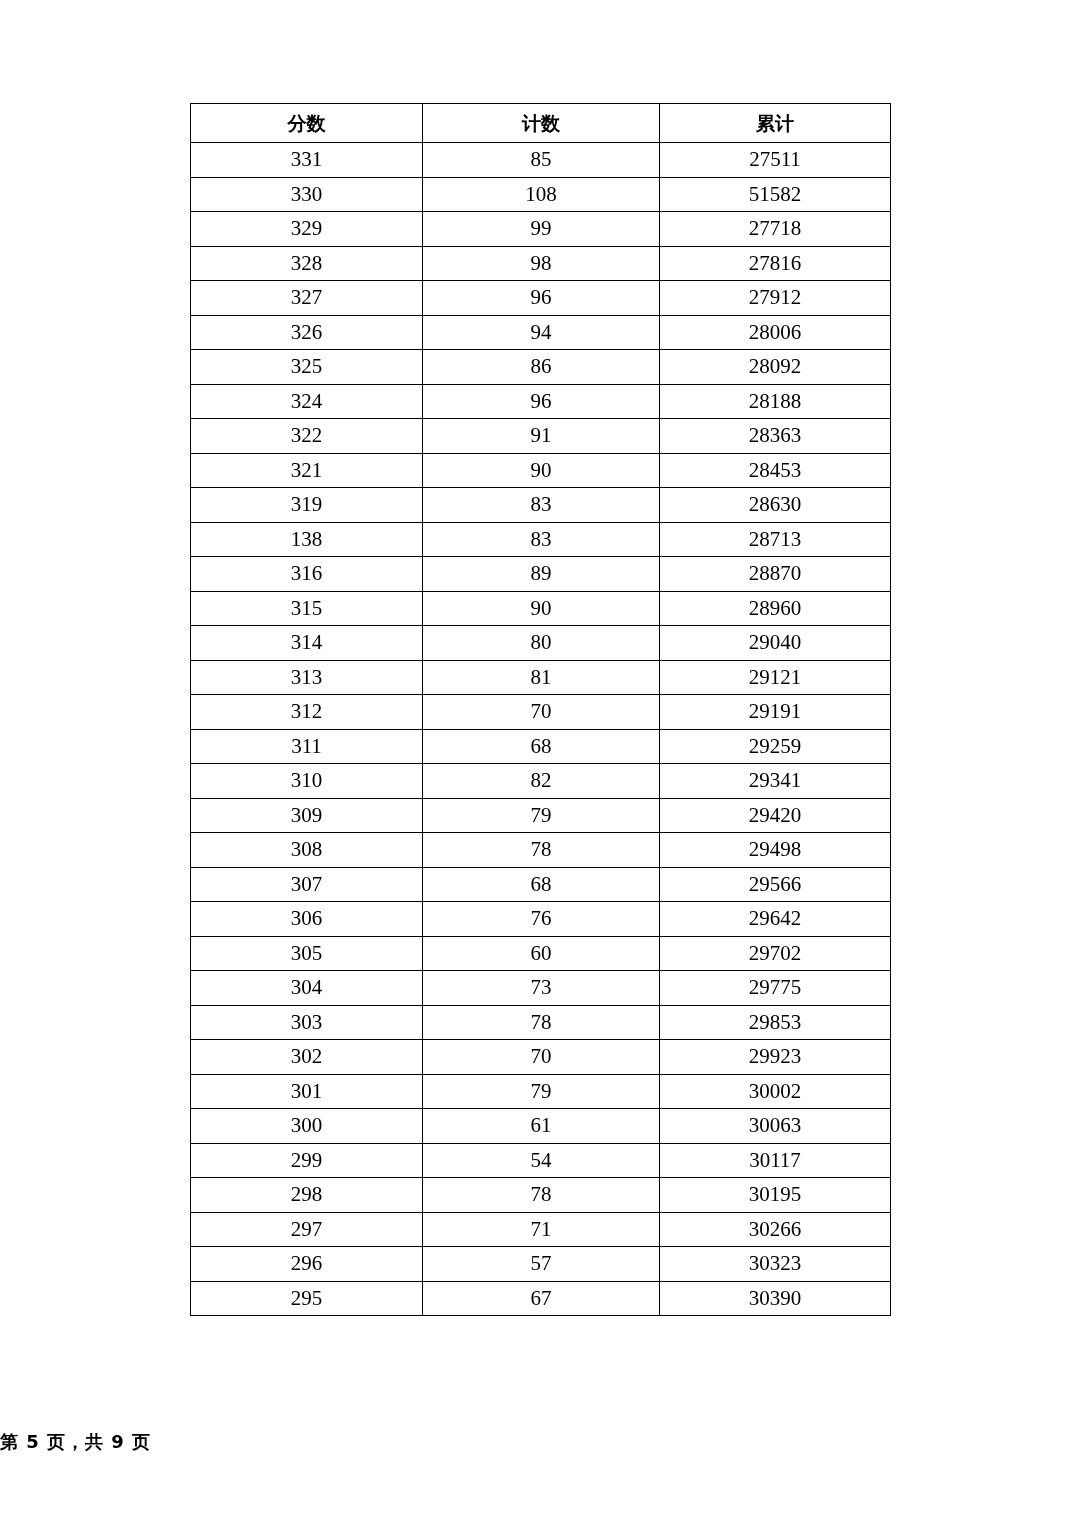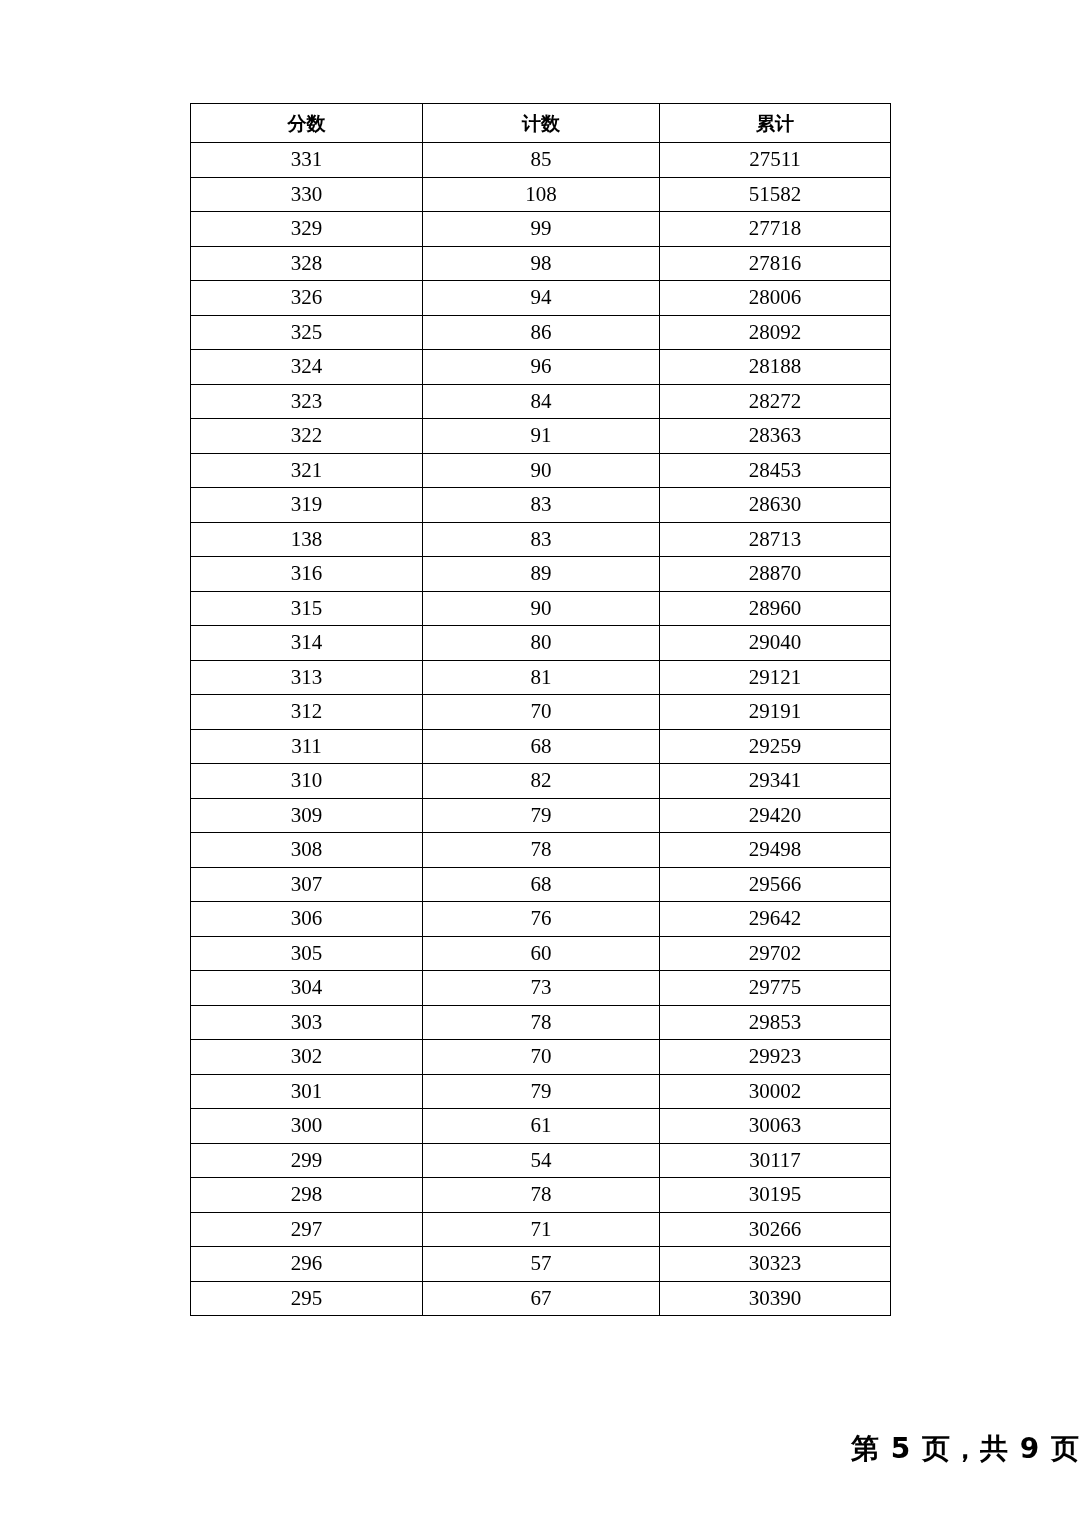--- a/index.html
+++ b/index.html
@@ -51,23 +51,23 @@
   }
   table.score-table col.c1 { width: 232px; }
   table.score-table col.c2 { width: 237px; }
   table.score-table col.c3 { width: 231px; }
 
   .footer {
     position: absolute;
     left: 0;
     right: 0;
     top: 1430px;
-    text-align: right;
+    text-align: left;
     font-family: "DejaVu Sans", "Liberation Sans", sans-serif;
-    font-size: 28px;
+    font-size: 18px;
     font-weight: bold;
     letter-spacing: 1px;
     color: #000000;
   }
 </style>
 </head>
 <body>
 
 <div class="page">
 
@@ -100,40 +100,40 @@
             <td>329</td>
             <td>99</td>
             <td>27718</td>
           </tr>
           <tr>
             <td>328</td>
             <td>98</td>
             <td>27816</td>
           </tr>
           <tr>
+            <td>327</td>
+            <td>96</td>
+            <td>27912</td>
+          </tr>
+          <tr>
             <td>326</td>
             <td>94</td>
             <td>28006</td>
           </tr>
           <tr>
             <td>325</td>
             <td>86</td>
             <td>28092</td>
           </tr>
           <tr>
             <td>324</td>
             <td>96</td>
             <td>28188</td>
           </tr>
           <tr>
-            <td>323</td>
-            <td>84</td>
-            <td>28272</td>
-          </tr>
-          <tr>
             <td>322</td>
             <td>91</td>
             <td>28363</td>
           </tr>
           <tr>
             <td>321</td>
             <td>90</td>
             <td>28453</td>
           </tr>
           <tr>

